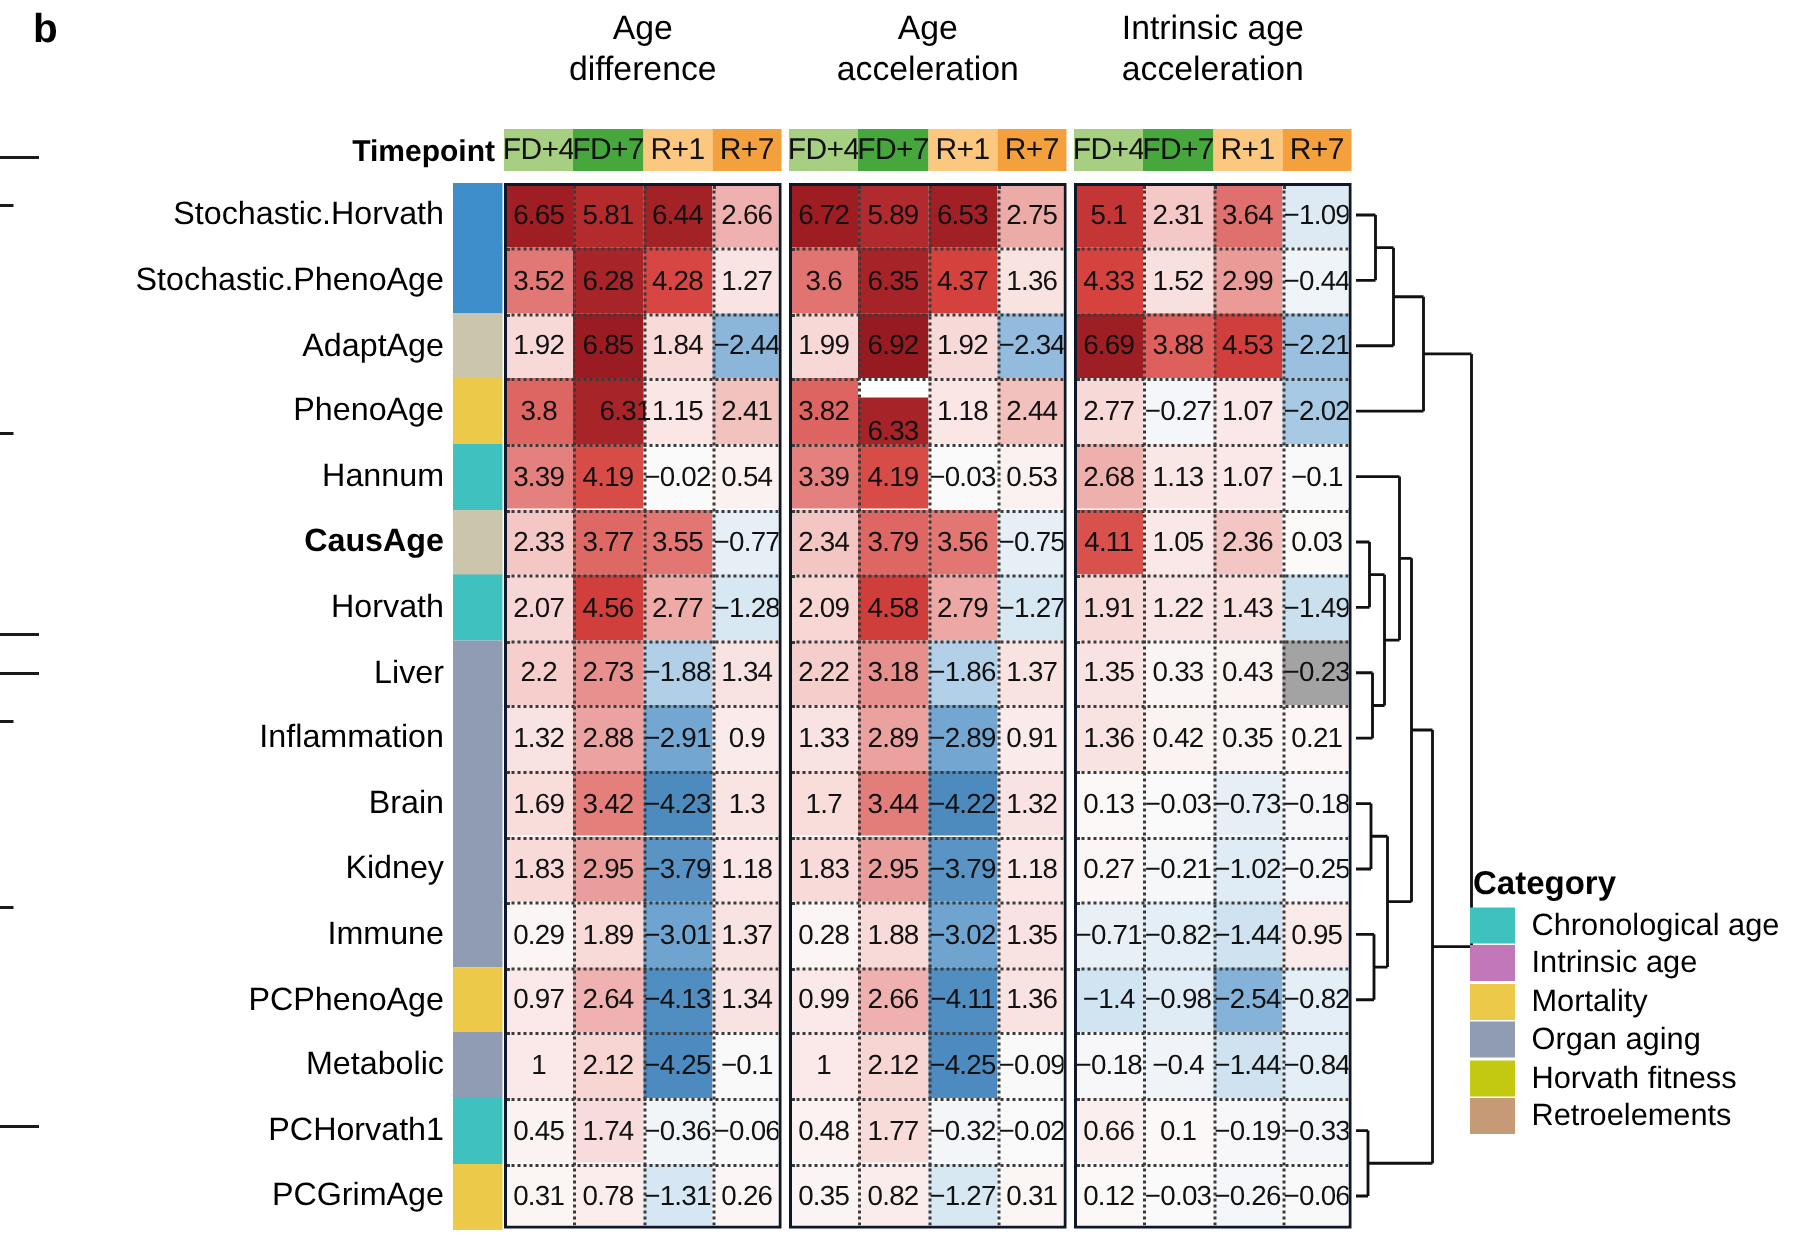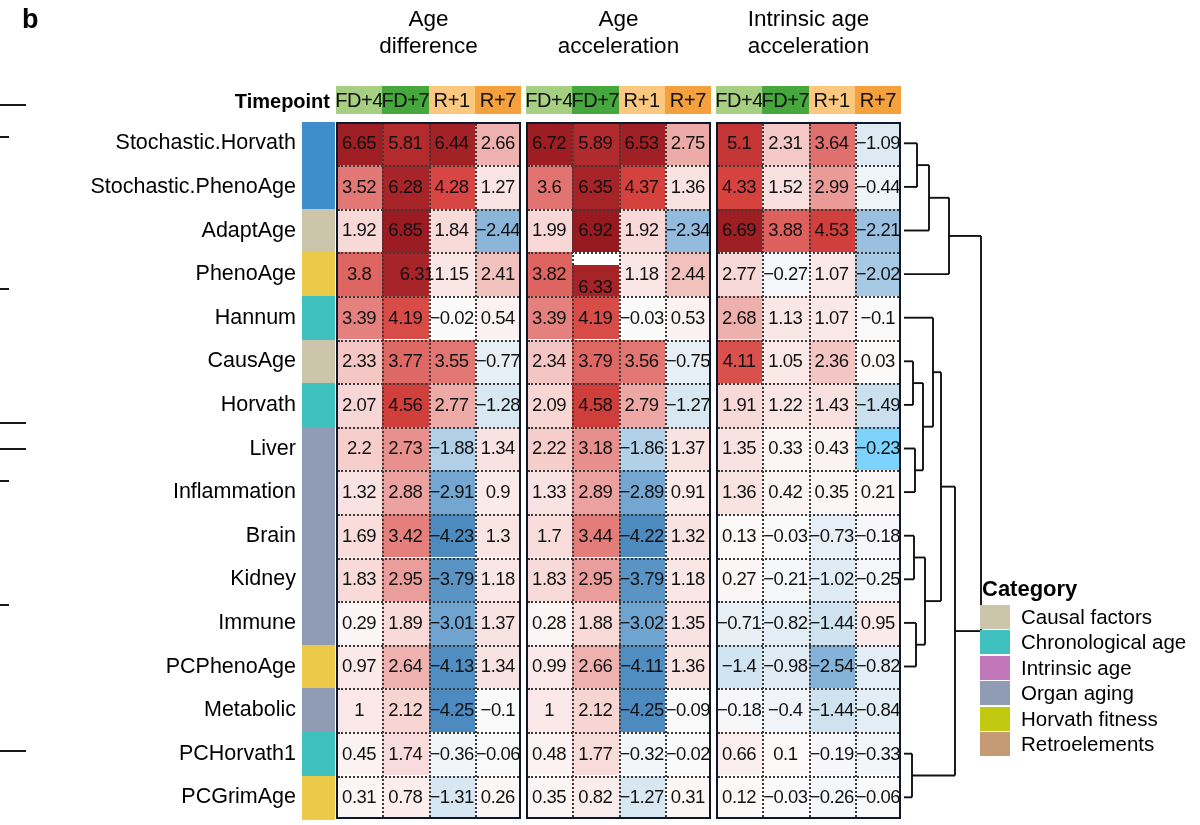--- a/index.html
+++ b/index.html
@@ -193,21 +193,21 @@
       <div class="tp-cell" style="left: 808.5px; top: 86px; width: 46.25px; height: 28px; background: rgb(252, 199, 126);">R+1</div>
       <div class="tp-cell" style="left: 854.75px; top: 86px; width: 46.25px; height: 28px; background: rgb(244, 160, 60);">R+7</div>
     </div>
 
   <div id="rowlabel-col" style="top: 0px; height: 825px;">
       <div class="row-label" style="top: 132.3px;">Stochastic.Horvath</div>
       <div class="row-label" style="top: 175.9px;">Stochastic.PhenoAge</div>
       <div class="row-label" style="top: 219.5px;">AdaptAge</div>
       <div class="row-label" style="top: 263.1px;">PhenoAge</div>
       <div class="row-label" style="top: 306.7px;">Hannum</div>
-      <div class="row-label" style="top: 350.3px;">CausAge</div>
+      <div class="row-label" style="top: 350.3px; font-weight: bold;">CausAge</div>
       <div class="row-label" style="top: 393.9px;">Horvath</div>
       <div class="row-label" style="top: 437.5px;">Liver</div>
       <div class="row-label" style="top: 481.1px;">Inflammation</div>
       <div class="row-label" style="top: 524.7px;">Brain</div>
       <div class="row-label" style="top: 568.3px;">Kidney</div>
       <div class="row-label" style="top: 611.9px;">Immune</div>
       <div class="row-label" style="top: 655.5px;">PCPhenoAge</div>
       <div class="row-label" style="top: 699.1px;">Metabolic</div>
       <div class="row-label" style="top: 742.7px;">PCHorvath1</div>
       <div class="row-label" style="top: 786.3px;">PCGrimAge</div>
@@ -743,21 +743,21 @@
         </div>
         <div class="cell" style="left: -2px; top: 303.2px; width: 46.25px; height: 43.6px; background: rgb(249, 227, 226);">
           <span class="v">1.35</span>
         </div>
         <div class="cell" style="left: 44.25px; top: 303.2px; width: 46.25px; height: 43.6px; background: rgb(251, 244, 244);">
           <span class="v">0.33</span>
         </div>
         <div class="cell" style="left: 90.5px; top: 303.2px; width: 46.25px; height: 43.6px; background: rgb(251, 243, 242);">
           <span class="v">0.43</span>
         </div>
-        <div class="cell" style="left: 136.75px; top: 303.2px; width: 46.25px; height: 43.6px; background: #7dd3fc;">
+        <div class="cell" style="left: 136.75px; top: 303.2px; width: 46.25px; height: 43.6px; background: #a3a3a3;">
           <span class="v">−0.23</span>
         </div>
         <div class="cell" style="left: -2px; top: 346.8px; width: 46.25px; height: 43.6px; background: rgb(249, 227, 225);">
           <span class="v">1.36</span>
         </div>
         <div class="cell" style="left: 44.25px; top: 346.8px; width: 46.25px; height: 43.6px; background: rgb(251, 243, 242);">
           <span class="v">0.42</span>
         </div>
         <div class="cell" style="left: 90.5px; top: 346.8px; width: 46.25px; height: 43.6px; background: rgb(251, 244, 244);">
           <span class="v">0.35</span>
@@ -912,32 +912,32 @@
       <path d="M52 486.65000000000003 L52 775.5" stroke="#111" stroke-width="1.9" fill="none"></path>
       <path d="M46 235.95000000000002 L78 235.95000000000002" stroke="#111" stroke-width="1.9" fill="none"></path>
       <path d="M52 631.075 L78 631.075" stroke="#111" stroke-width="1.9" fill="none"></path>
       <path d="M78 235.95000000000002 L78 631.075" stroke="#111" stroke-width="1.9" fill="none"></path>
     </svg>
 
   <div id="legend" style="left: 980px; top: 578px;">
     <div id="legend-title">Category</div>
     <div id="legend-items">
         <div class="legend-row">
-          <div class="legend-swatch" style="background: rgb(203, 197, 172);"></div>
-          <div class="legend-text">Causal factors</div>
-        </div>
-        <div class="legend-row">
           <div class="legend-swatch" style="background: rgb(63, 193, 191);"></div>
           <div class="legend-text">Chronological age</div>
         </div>
         <div class="legend-row">
           <div class="legend-swatch" style="background: rgb(194, 119, 187);"></div>
           <div class="legend-text">Intrinsic age</div>
         </div>
         <div class="legend-row">
+          <div class="legend-swatch" style="background: rgb(237, 201, 74);"></div>
+          <div class="legend-text">Mortality</div>
+        </div>
+        <div class="legend-row">
           <div class="legend-swatch" style="background: rgb(143, 156, 179);"></div>
           <div class="legend-text">Organ aging</div>
         </div>
         <div class="legend-row">
           <div class="legend-swatch" style="background: rgb(195, 201, 17);"></div>
           <div class="legend-text">Horvath fitness</div>
         </div>
         <div class="legend-row">
           <div class="legend-swatch" style="background: rgb(199, 154, 118);"></div>
           <div class="legend-text">Retroelements</div>

